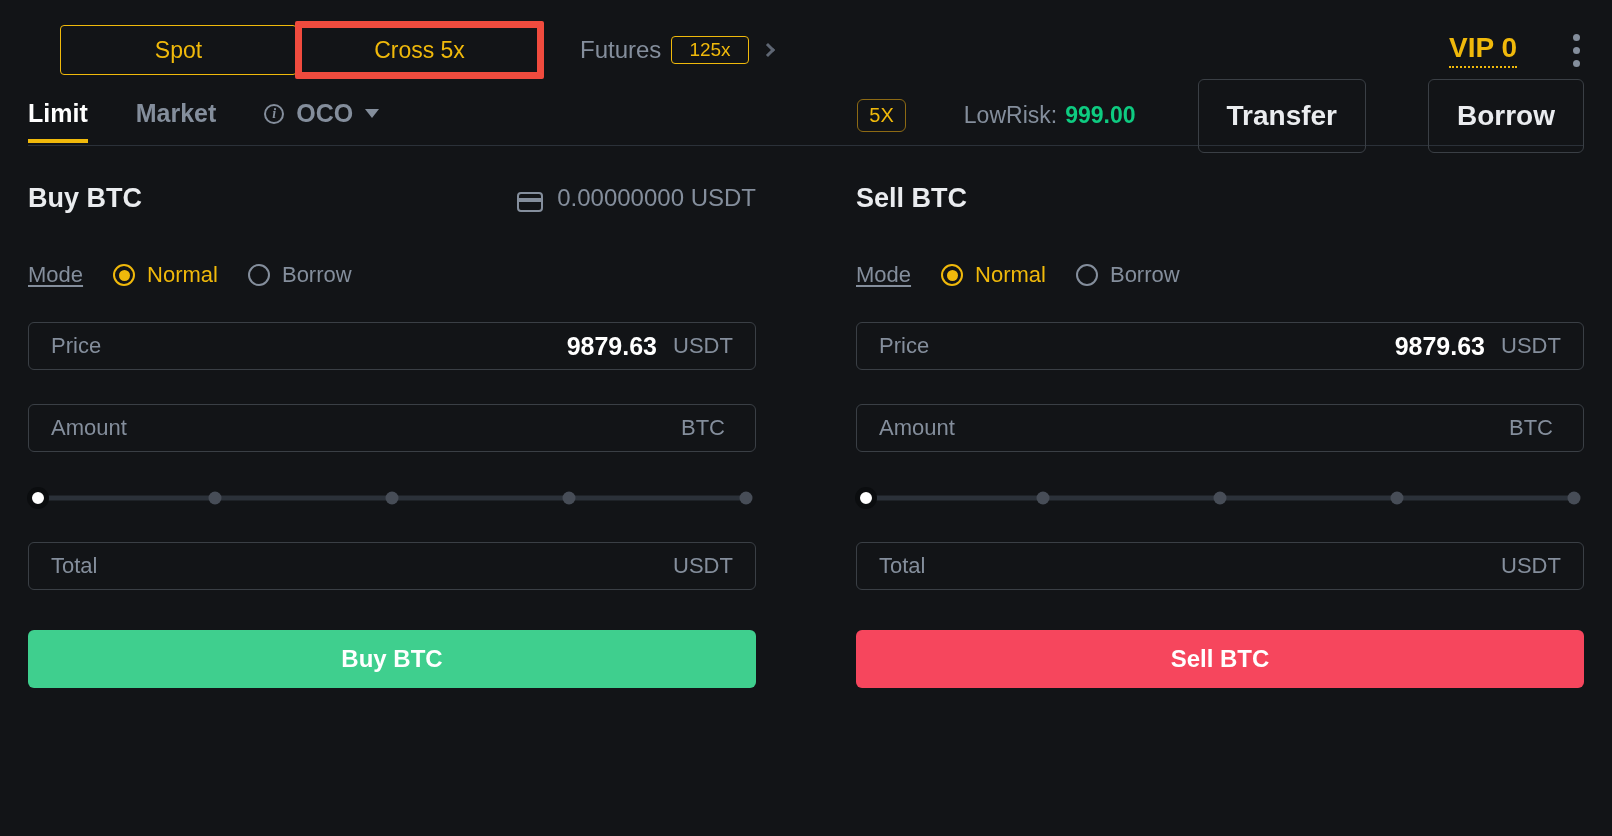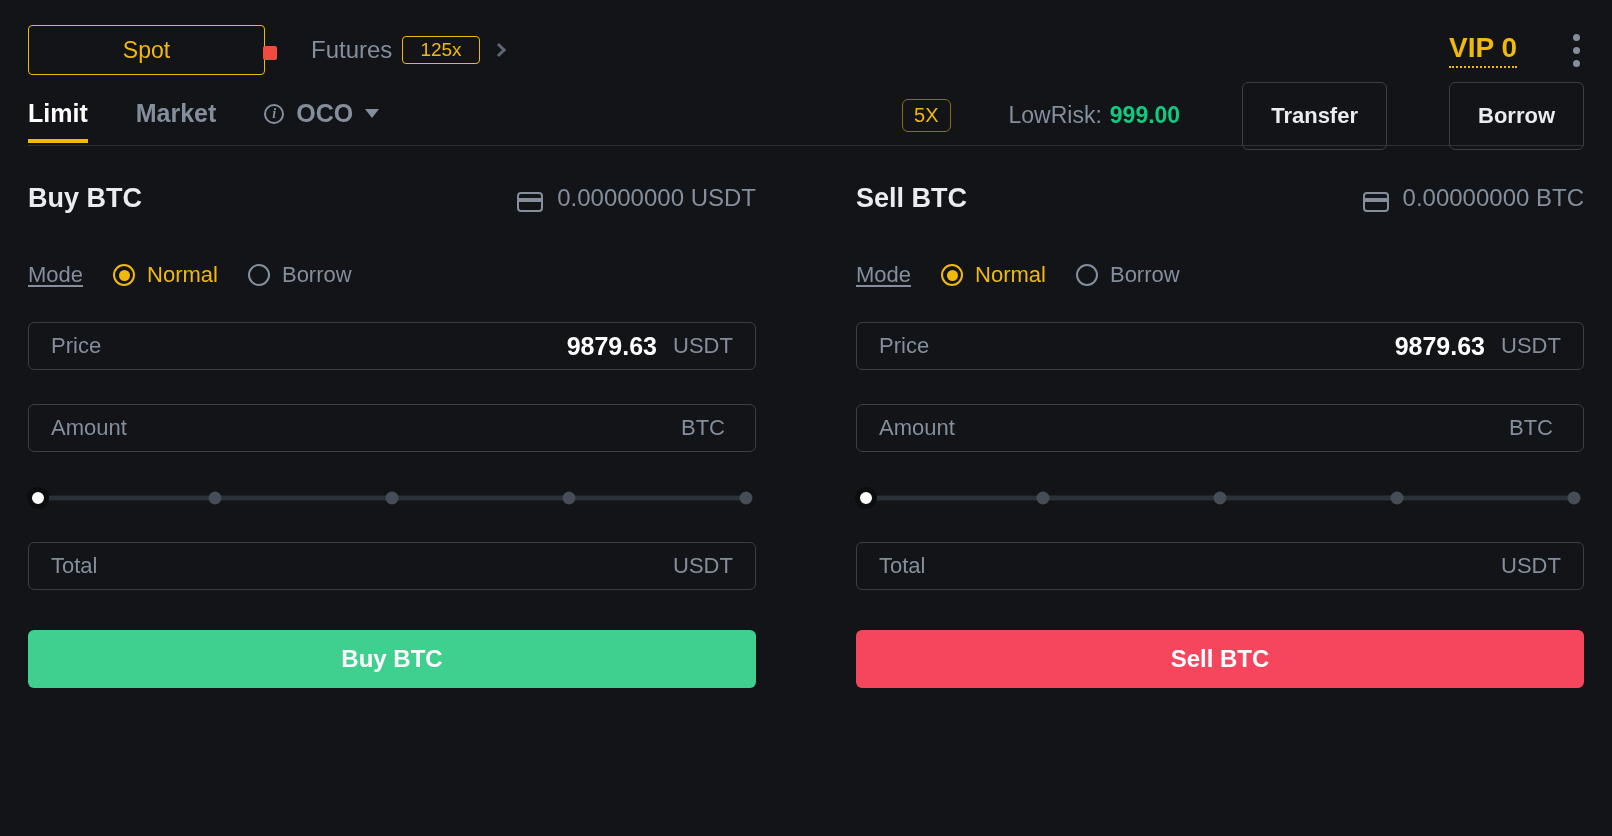--- a/index.html
+++ b/index.html
@@ -17,21 +17,21 @@
     --highlight:#f04b3e; 
   }
   *{box-sizing:border-box;}
   html,body{margin:0;padding:0;background:var(--bg);font-family:-apple-system,BlinkMacSystemFont,"Segoe UI",Arial,sans-serif;color:var(--text);-webkit-font-smoothing:antialiased;}
   .wrap{width:1612px;height:836px;padding:20px 28px 10px 28px;position:relative;overflow:hidden;}
 
   
   .topbar{display:flex;align-items:center;gap:30px;height:60px;}
   .seg{display:flex;align-items:center;}
   .seg-item{width:237px;height:50px;display:flex;align-items:center;justify-content:center;font-size:23px;font-weight:500;cursor:pointer;border-radius:4px;}
-  .seg-spot{border:1.5px solid var(--yellow);color:var(--yellow);}
+  .seg-spot{border:1.5px solid var(--yellow);color:var(--yellow);margin-left:32px;}
   .seg-cross{border:1.5px solid var(--yellow);border-left:none;border-right:none;color:var(--yellow);border-radius:0;}
   .seg-isolated{background:var(--yellow-bg);color:#1e2026;border-radius:0 4px 4px 0;}
   
   .seg-highlight-wrap{display:flex;align-items:center;position:relative;padding:4px 6px;margin-left:-2px;}
   .seg-highlight{position:absolute;inset:0;border:7px solid var(--highlight);border-radius:2px;pointer-events:none;}
   .futures{display:flex;align-items:center;gap:10px;font-size:24px;color:var(--muted);font-weight:500;margin-left:6px;}
   .futures-badge{border:1.5px solid var(--yellow);color:var(--yellow);font-size:19px;padding:2px 17px;border-radius:4px;}
   .chevron{width:10px;height:10px;border-top:3px solid var(--muted2);border-right:3px solid var(--muted2);transform:rotate(45deg);margin-left:4px;}
   .top-spacer{flex:1;}
   .vip{color:var(--yellow);font-size:28px;font-weight:600;border-bottom:2px dotted var(--yellow);padding-bottom:2px;}
@@ -43,21 +43,21 @@
   .tab{color:var(--muted);cursor:pointer;padding-bottom:14px;position:relative;font-weight:600;}
   .tab.active{color:#fff;}
   .tab.active::after{content:"";position:absolute;left:0;right:0;bottom:-1px;height:4px;background:var(--yellow);}
   .tab.oco{display:flex;align-items:center;gap:12px;}
   .info-icon{width:20px;height:20px;border:2px solid var(--muted);border-radius:50%;display:flex;align-items:center;justify-content:center;font-size:14px;color:var(--muted);font-family:Georgia,serif;font-style:italic;}
   .caret-down{width:0;height:0;border-left:7px solid transparent;border-right:7px solid transparent;border-top:9px solid var(--muted);}
   .tabs-spacer{flex:1;}
   .lev-badge{border:1.5px solid #8d6a14;color:var(--yellow);font-size:20px;padding:4px 11px;border-radius:6px;cursor:pointer;margin-bottom:10px;}
   .risk{display:flex;align-items:center;gap:8px;color:var(--muted);font-size:23px;margin-bottom:10px;margin-left:10px;}
   .risk-val{color:var(--teal);font-weight:600;}
-  .pill-btn{border:1.5px solid var(--border);color:#eaecef;background:transparent;font-size:22px;font-weight:600;padding:20px 28px;border-radius:6px;cursor:pointer;margin-bottom:10px;margin-left:14px;}
+  .pill-btn{border:1.5px solid var(--border);color:#eaecef;background:transparent;font-size:28px;font-weight:600;padding:20px 28px;border-radius:6px;cursor:pointer;margin-bottom:10px;margin-left:14px;}
 
   
   .forms{display:flex;gap:100px;margin-top:30px;}
   .col{flex:1;min-width:0;}
   .col-head{display:flex;align-items:center;justify-content:space-between;height:44px;}
   .col-title{font-size:27px;font-weight:600;color:#eaecef;}
   .balance{display:flex;align-items:flex-end;gap:14px;color:var(--muted);font-size:24px;font-weight:500;}
   .wallet-icon svg{display:block;}
 
   .mode-row{display:flex;align-items:center;gap:30px;margin-top:42px;font-size:22px;}
@@ -88,20 +88,21 @@
 </style>
 </head>
 <body>
 
 <div class="wrap">
 
   <div class="topbar">
     <div class="seg">
       <div class="seg-item seg-spot">Spot</div>
       <div class="seg-highlight-wrap">
+        <div class="seg-item seg-cross">Cross 5x</div>
         <div class="seg-highlight"></div>
       </div>
     </div>
 
     <div class="futures">
       <span>Futures</span>
       <span class="futures-badge">125x</span>
       <span class="chevron"></span>
     </div>
 
@@ -190,29 +191,20 @@
         <input class="field-input" value="" style="">
         <span class="field-unit">USDT</span>
       </div>
 
       <button class="submit buy">Buy BTC</button>
     </div>
 
     <div class="col">
       <div class="col-head">
         <div class="col-title">Sell BTC</div>
-        <div class="balance">
-          <span class="wallet-icon">
-            <svg width="26" height="20" viewBox="0 0 26 20">
-                <rect x="1" y="1" width="24" height="18" rx="3" fill="none" stroke="#848e9c" stroke-width="2"></rect>
-                <rect x="1" y="6" width="24" height="4" fill="#848e9c"></rect>
-              </svg>
-          </span>
-          <span>0.00000000 BTC</span>
-        </div>
       </div>
 
       <div class="mode-row">
         <span class="mode-label">Mode</span>
         <span class="radio checked">
           <span class="radio-ring"></span>
           <span class="radio-text">Normal</span>
         </span>
         <span class="radio">
           <span class="radio-ring"></span>

